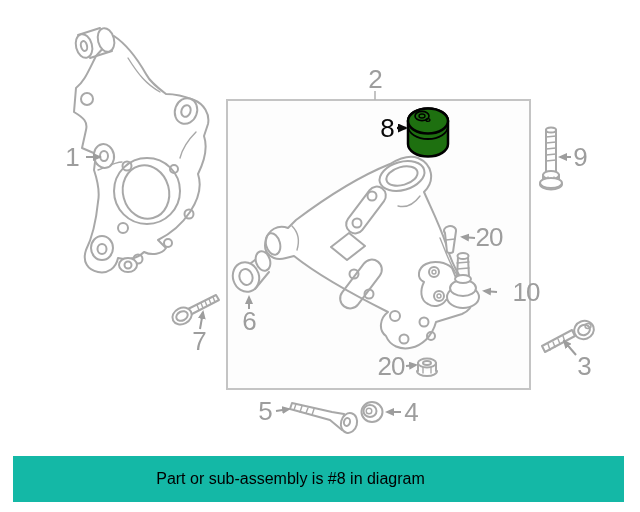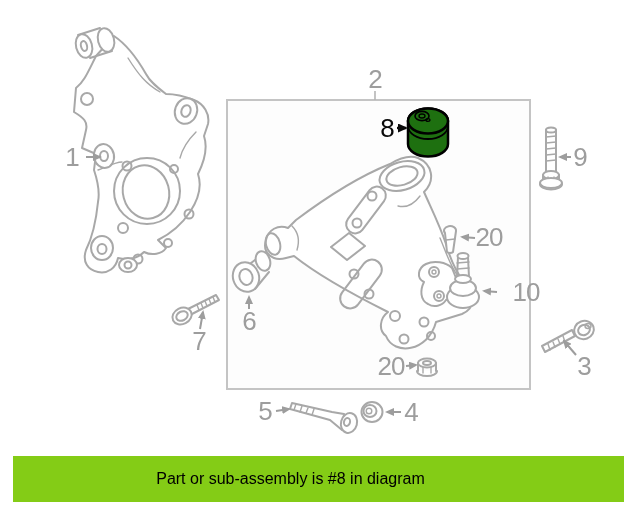--- a/index.html
+++ b/index.html
@@ -10,21 +10,21 @@
   svg{position:absolute;left:0;top:0;}
   .part-label{
     position:absolute;transform:translate(-50%,-50%);
     font-size:26px;line-height:1;color:#9d9d9d;
     letter-spacing:-1px;white-space:nowrap;cursor:pointer;
     user-select:none;
   }
   .part-label.hl{color:#0a0a0a;}
   .banner{
     position:absolute;left:13px;top:456px;width:611px;height:46px;
-    background:#84cc16;color:#000;
+    background:#14b8a6;color:#000;
     display:flex;flex-direction:column;justify-content:center;align-items:center;
     padding-right:56px;box-sizing:border-box;
     font-size:16px;line-height:20px;text-align:center;
   }
   .lineart{stroke:#a8a8a8;stroke-width:2;fill:#ffffff;stroke-linecap:round;stroke-linejoin:round;}
   .lineart-nf{stroke:#a8a8a8;stroke-width:2;fill:none;stroke-linecap:round;stroke-linejoin:round;}
   .lineart-thin{stroke:#a8a8a8;stroke-width:1.4;fill:none;stroke-linecap:round;}
   .arrow{stroke:#9d9d9d;stroke-width:2;fill:none;}
   .arrow-black{stroke:#0a0a0a;stroke-width:2.4;fill:none;}
 </style>

